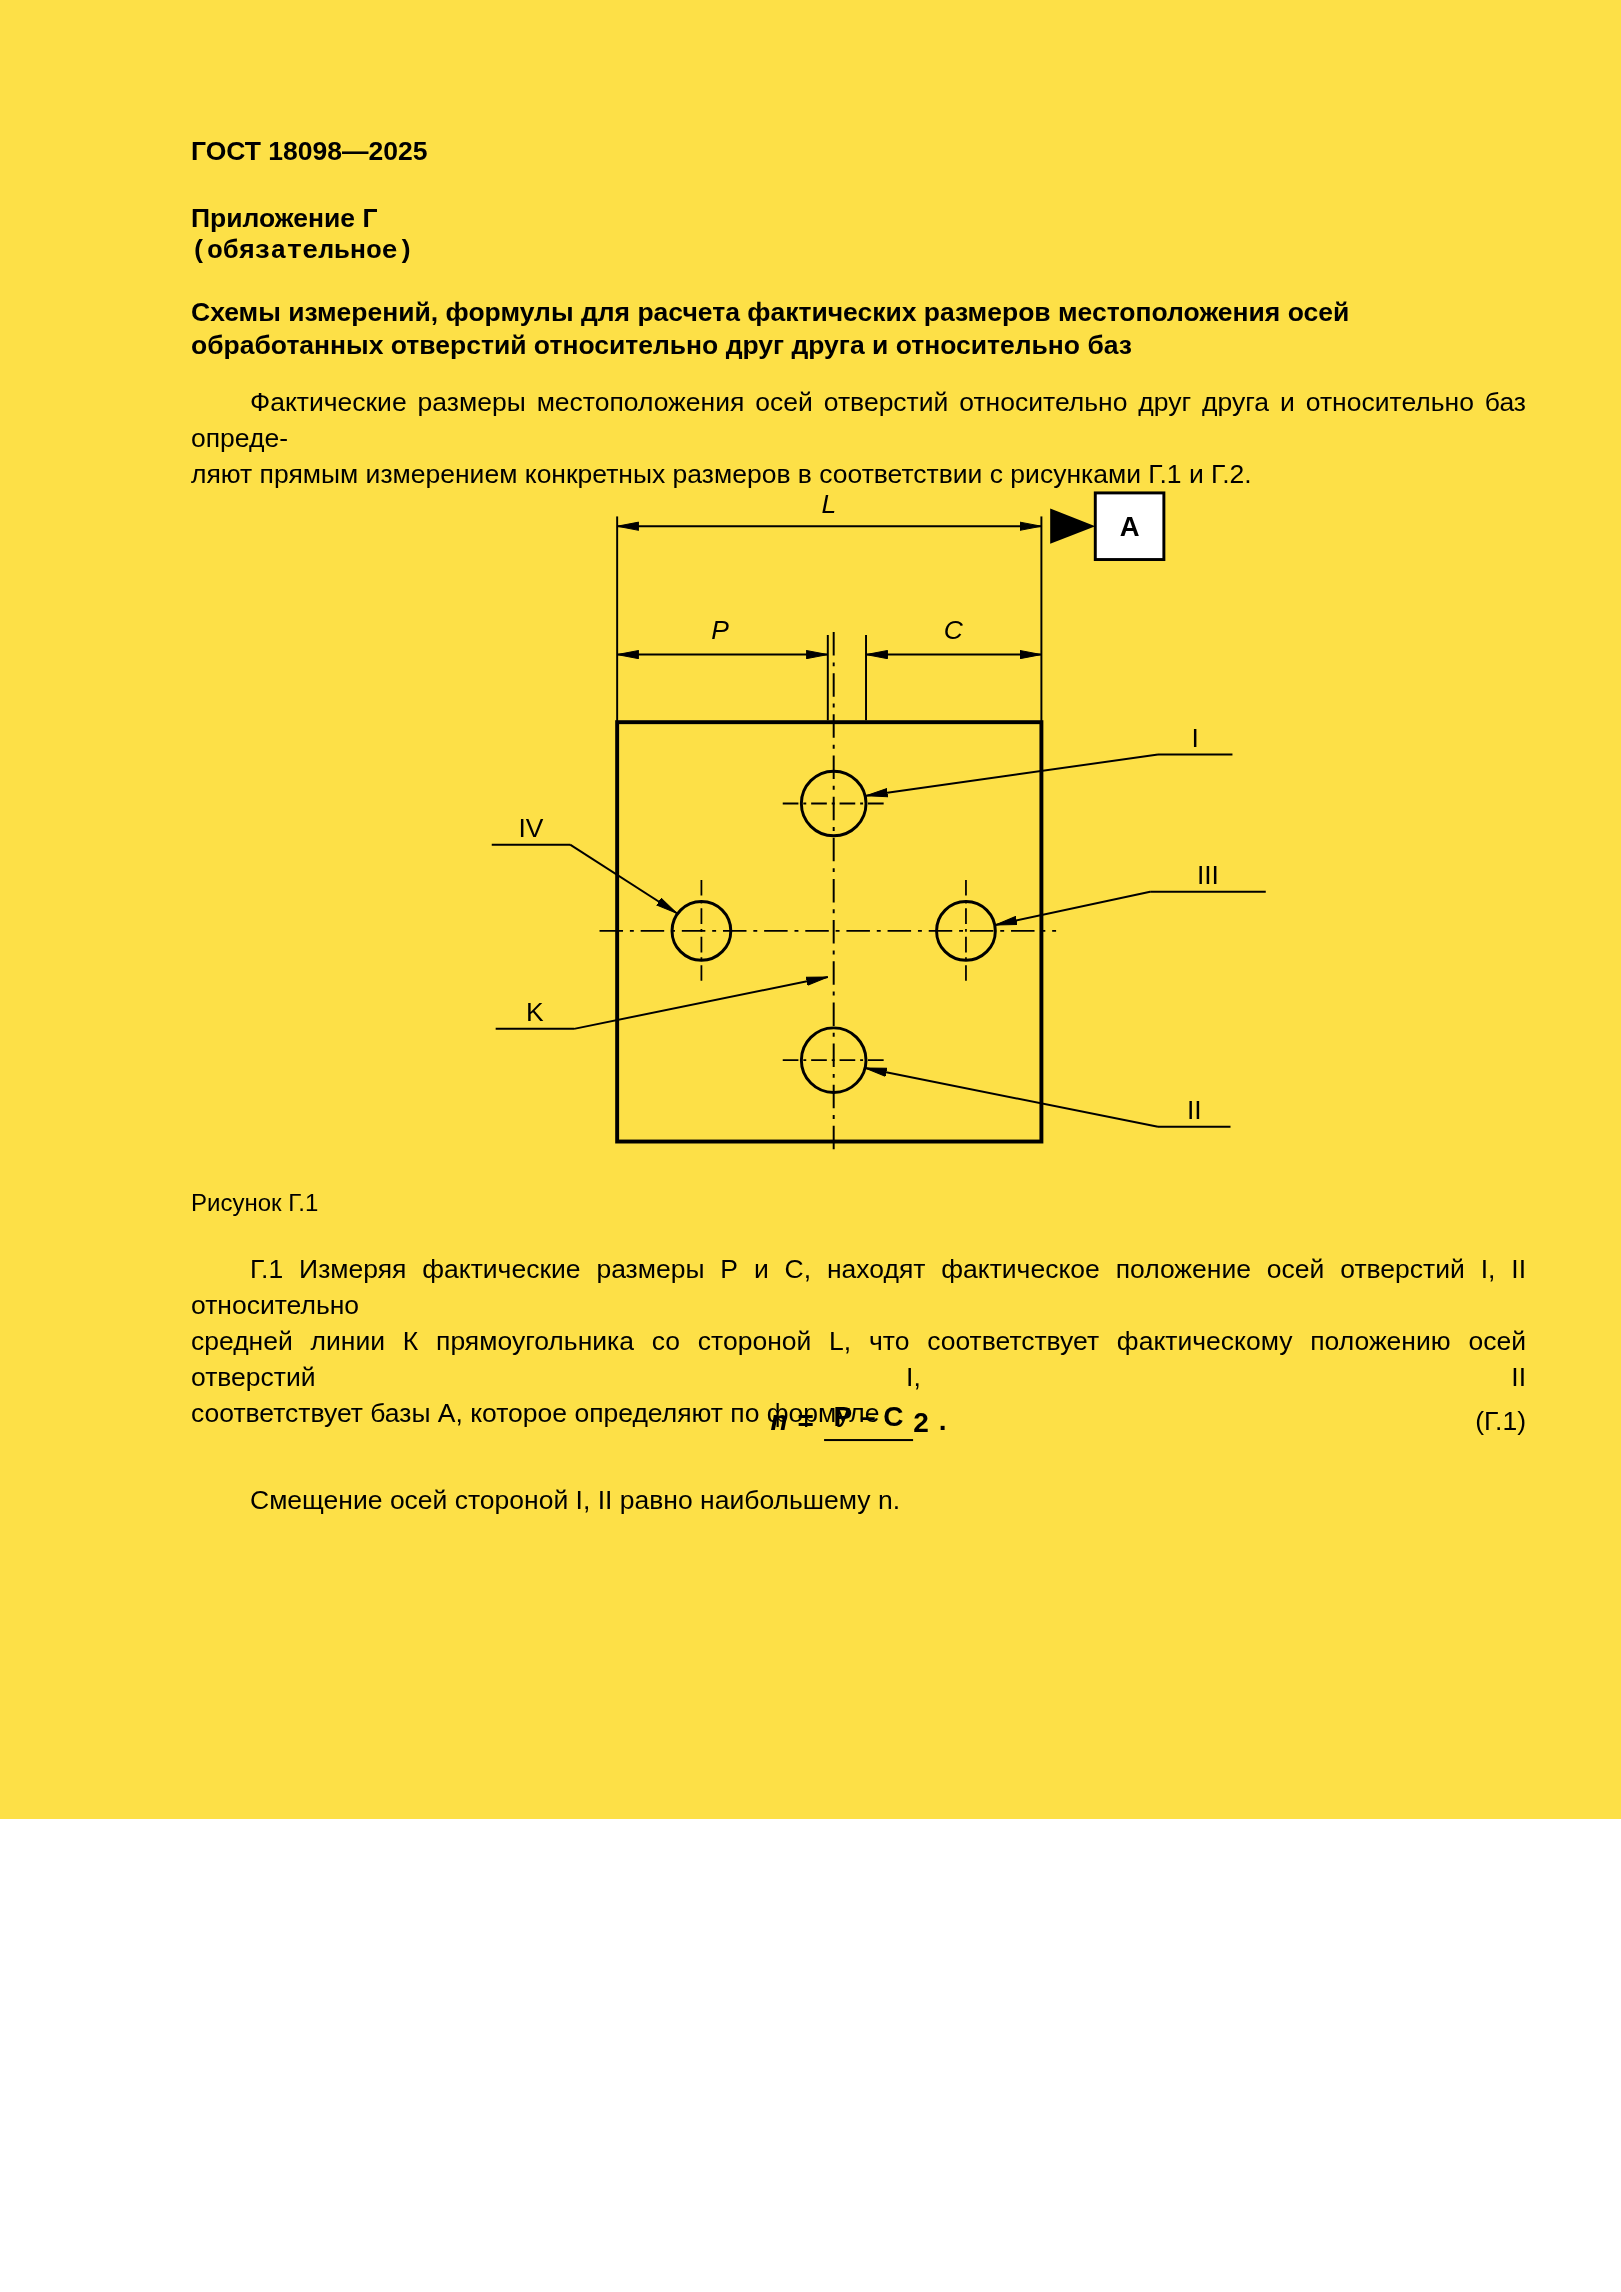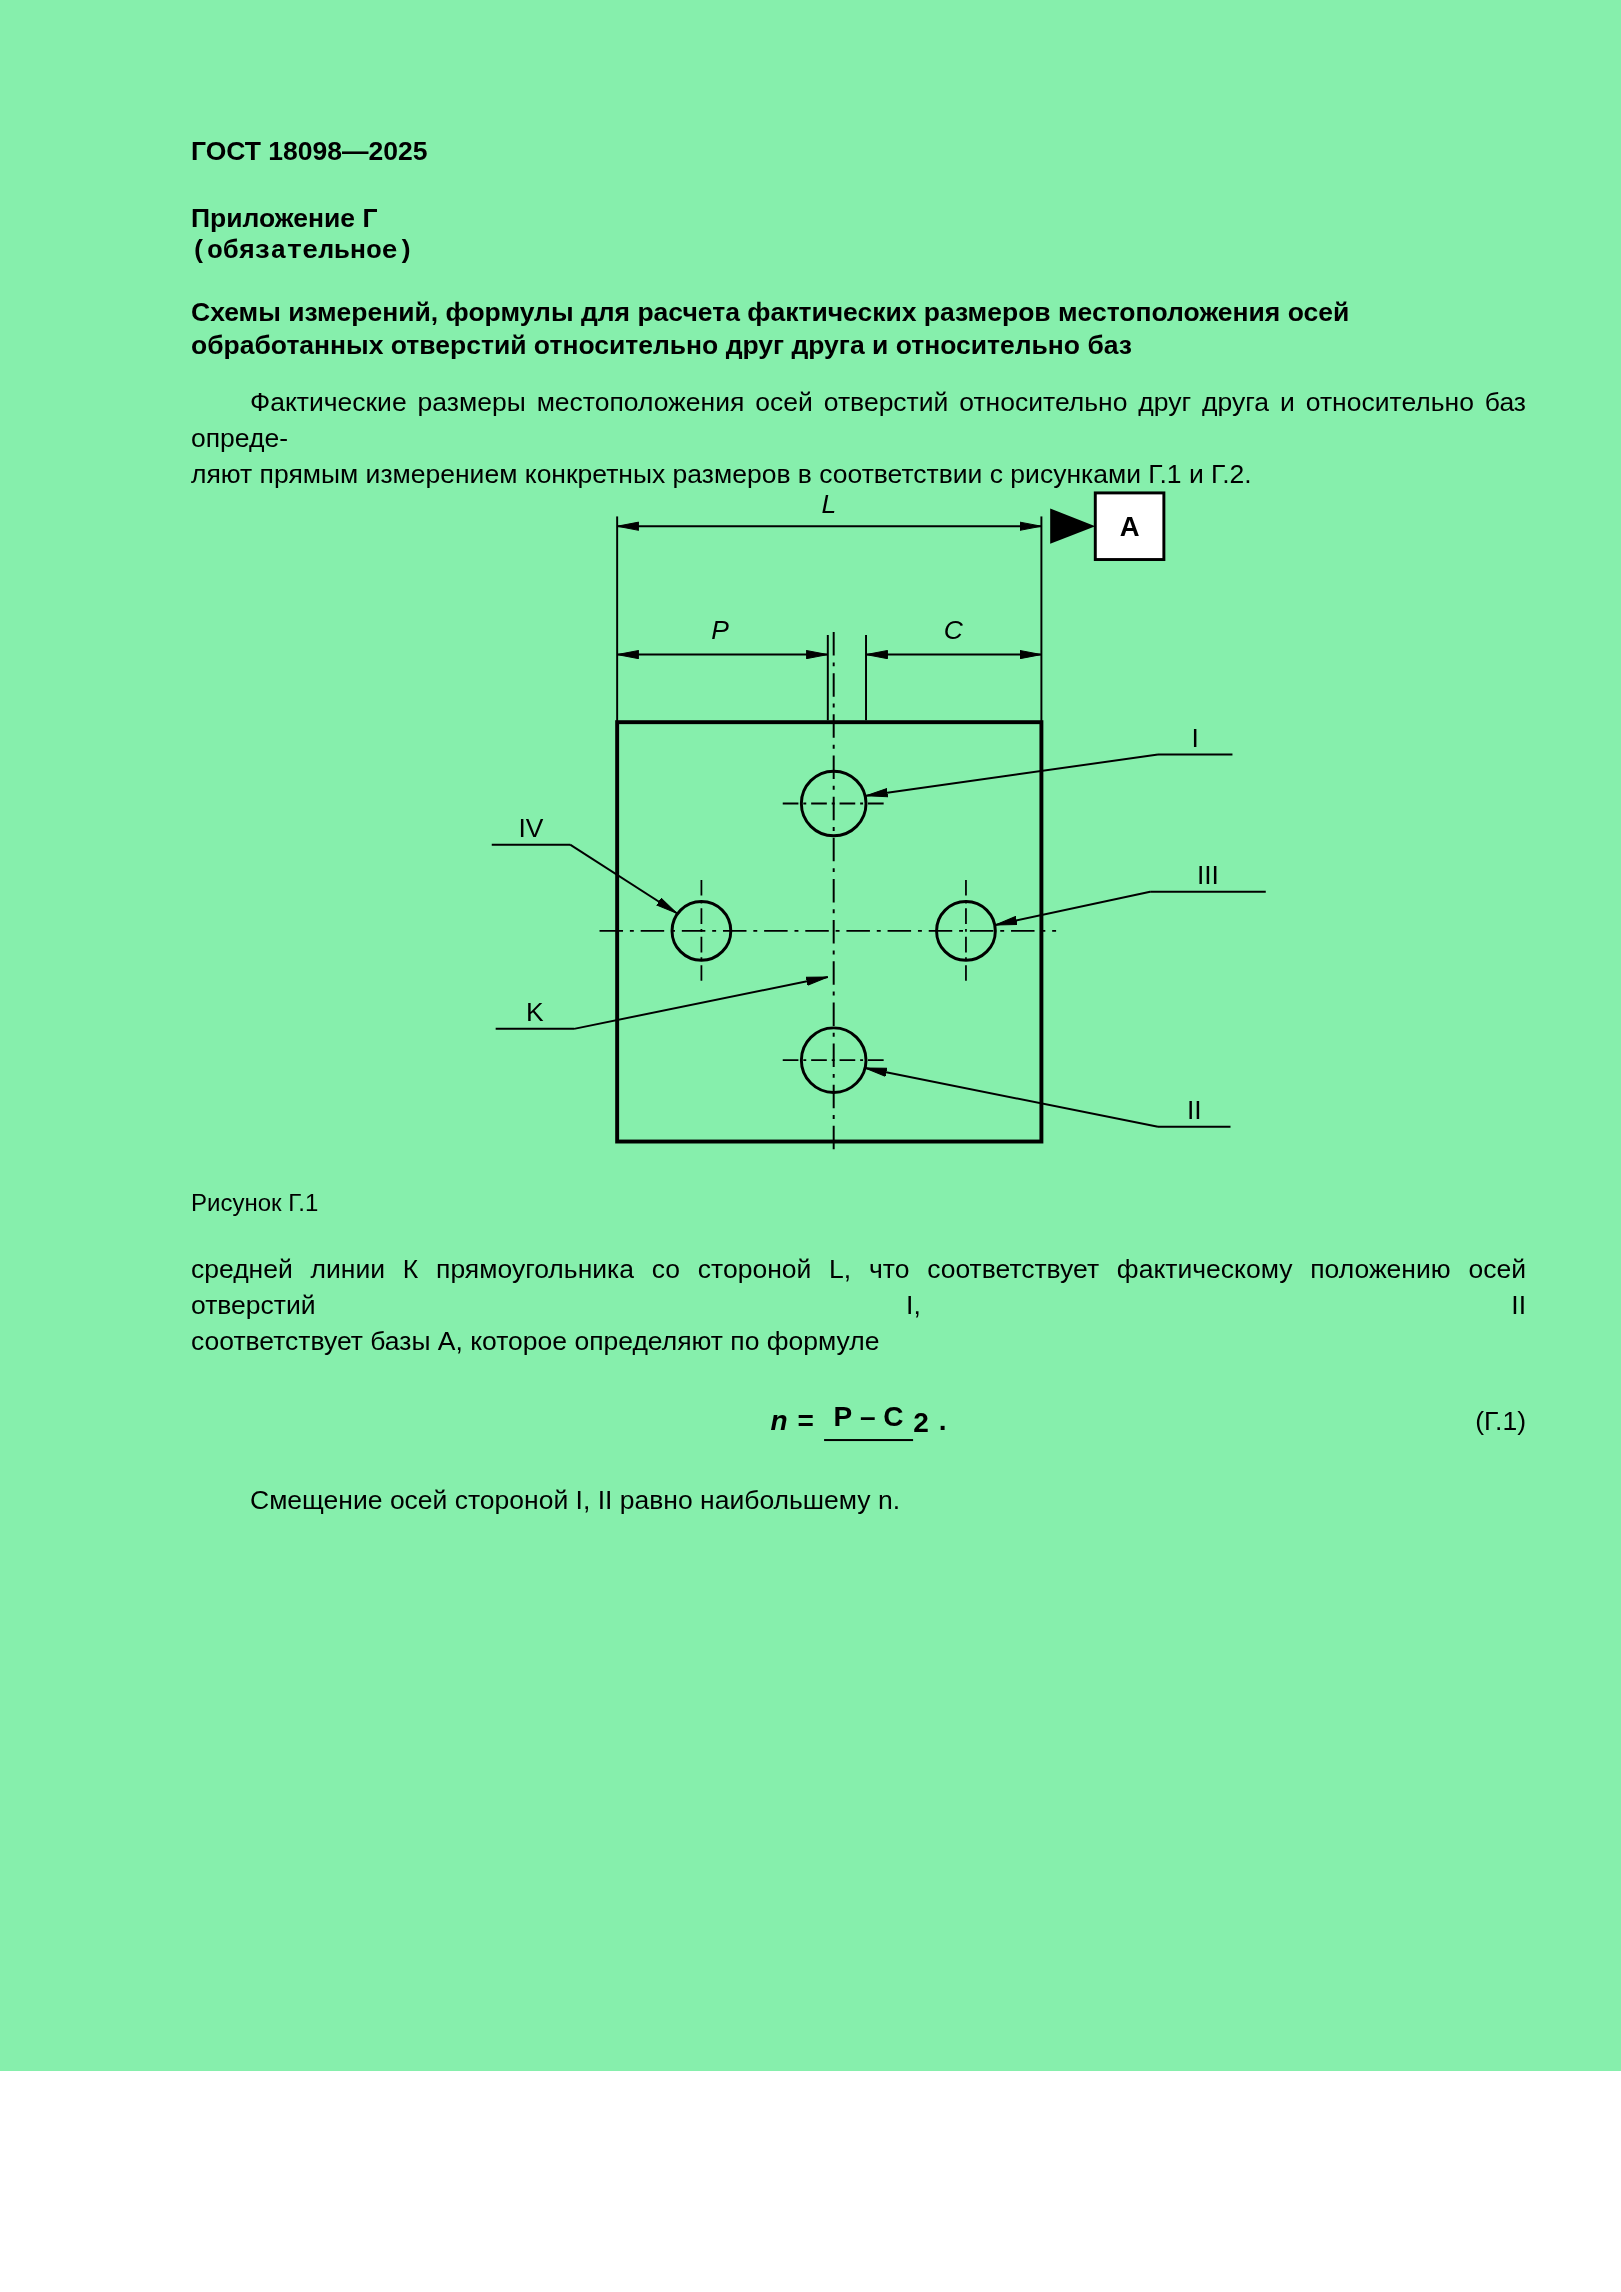--- a/index.html
+++ b/index.html
@@ -1,19 +1,19 @@
 <!DOCTYPE html>
 <html lang="ru"><head>
 <meta charset="utf-8">
 <style>
   html,body{margin:0;padding:0;background:#ffffff;}
   .page{
     position:relative;
-    width:1621px;height:2071px;
-    background:#86efac;
+    width:1621px;height:1819px;
+    background:#fde047;
     font-family:"Liberation Sans","DejaVu Sans",sans-serif;
     color:#000;
     overflow:hidden;
   }
   .abs{position:absolute;}
   .col{left:191px;width:1335px;}
   .center{text-align:left;}
   .body-text{font-size:26.5px;line-height:36px;}
   .head-text{font-size:26.5px;line-height:33px;font-weight:700;}
   .jline{text-align:justify;text-align-last:justify;}
@@ -118,20 +118,21 @@
     <text x="542" y="854" text-anchor="middle" class="holelabel">IV</text>
 
     <line x1="506" y1="1050" x2="586" y2="1050" stroke-width="2"></line>
     <line x1="586" y1="1050" x2="845" y2="997" stroke-width="2" marker-end="url(#arr)"></line>
     <text x="546" y="1042" text-anchor="middle" class="holelabel">K</text>
   </svg>
 
   <div class="abs col center caption" style="top:1189px;">Рисунок Г.1</div>
 
   <div class="abs col body-text" style="top:1251px;">
+    <div class="jline indent">Г.1 Измеряя фактические размеры Р и С, находят фактическое положение осей отверстий I, II относительно</div>
     <div class="jline">средней линии К прямоугольника со стороной L, что соответствует фактическому положению осей отверстий I, II</div>
     <div class="jline last">соответствует базы А, которое определяют по формуле</div>
   </div>
 
   <div class="abs col formula-row" style="top:1374px;">
     <div class="formula">
       <span class="f-var">n</span>
       <span class="f-eq">=</span>
       <span class="frac">
         <span class="num">Р – С</span>

